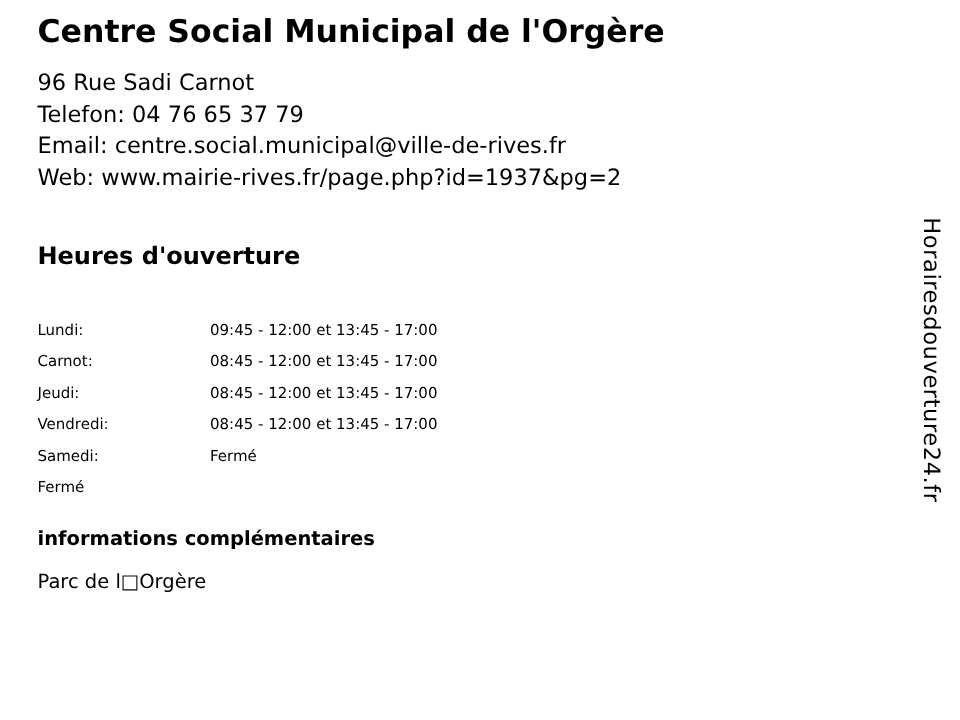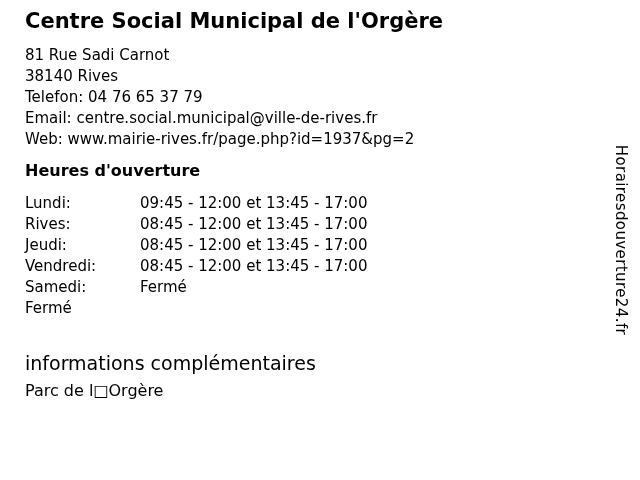--- a/index.html
+++ b/index.html
@@ -33,75 +33,74 @@
     position: absolute;
     left: 25px;
     top: 161px;
     font-size: 16px;
     font-weight: bold;
     white-space: nowrap;
   }
   .hours-table {
     position: absolute;
     left: 25px;
-    top: 193px;
-    font-size: 15px;
+    top: 210px;
+    font-size: 10px;
     line-height: 21px;
   }
   .hours-row { display: flex; }
   .hours-day { width: 115px; white-space: pre; }
   .hours-times { white-space: pre; text-align: right; }
   .extra-heading {
     position: absolute;
     left: 25px;
     top: 352px;
-    font-size: 19px;
-    font-weight: normal;
+    font-size: 13px;
+    font-weight: bold;
     white-space: nowrap;
   }
   .extra-text {
     position: absolute;
     left: 25px;
     top: 381px;
-    font-size: 16px;
+    font-size: 13px;
     white-space: nowrap;
   }
   .watermark {
     position: absolute;
     left: 612px;
     top: 50%;
     transform: translateY(-50%);
     writing-mode: vertical-rl;
     font-size: 15px;
     letter-spacing: 0.4px;
     white-space: nowrap;
   }
 </style>
 </head>
 <body>
 
 <div class="page-title">Centre Social Municipal de l'Orgère</div>
 
 <div class="contact-block">
-  <div>81 Rue Sadi Carnot</div>
-  <div>38140 Rives</div>
+  <div>96 Rue Sadi Carnot</div>
   <div>Telefon: 04 76 65 37 79</div>
   <div>Email: centre.social.municipal@ville-de-rives.fr</div>
   <div>Web: www.mairie-rives.fr/page.php?id=1937&amp;pg=2</div>
 </div>
 
 <div class="hours-heading">Heures d'ouverture</div>
 
 <div class="hours-table">
   <div class="hours-row">
     <span class="hours-day">Lundi:</span>
     <span class="hours-times">09:45 - 12:00 et 13:45 - 17:00</span>
   </div>
   <div class="hours-row">
-    <span class="hours-day">Rives:</span>
+    <span class="hours-day">Carnot:</span>
     <span class="hours-times">08:45 - 12:00 et 13:45 - 17:00</span>
   </div>
   <div class="hours-row">
     <span class="hours-day">Jeudi:</span>
     <span class="hours-times">08:45 - 12:00 et 13:45 - 17:00</span>
   </div>
   <div class="hours-row">
     <span class="hours-day">Vendredi:</span>
     <span class="hours-times">08:45 - 12:00 et 13:45 - 17:00</span>
   </div>

